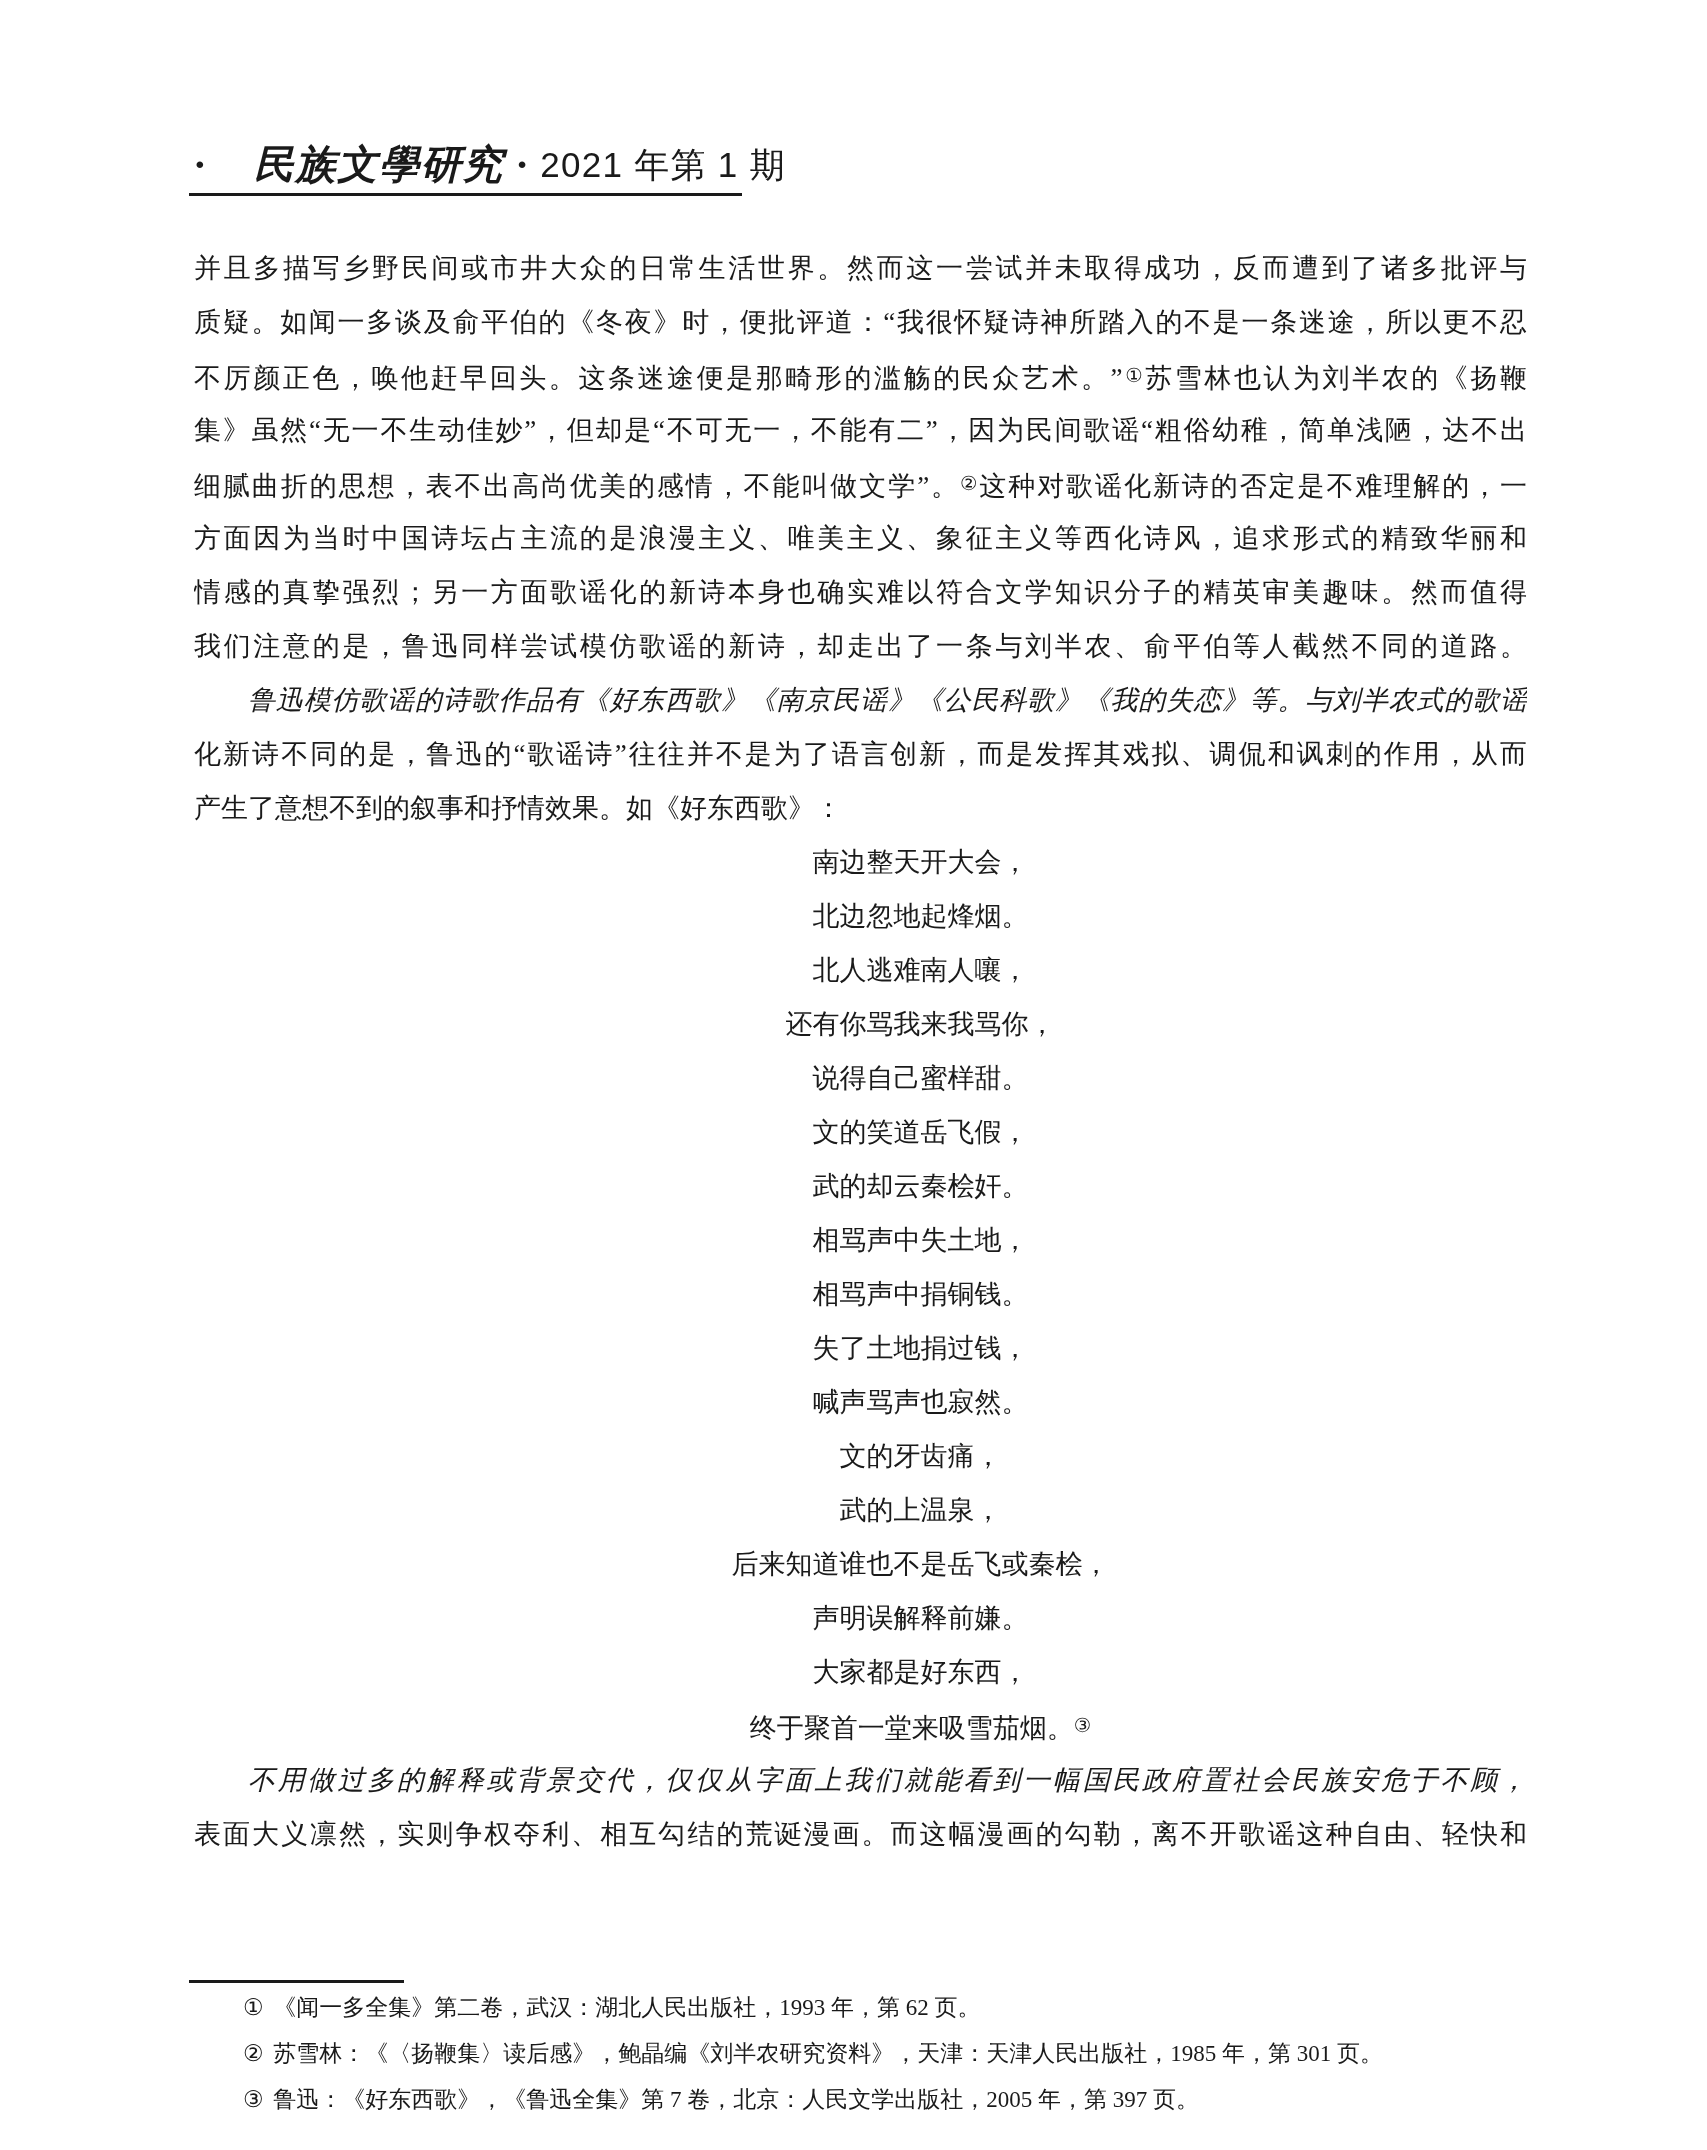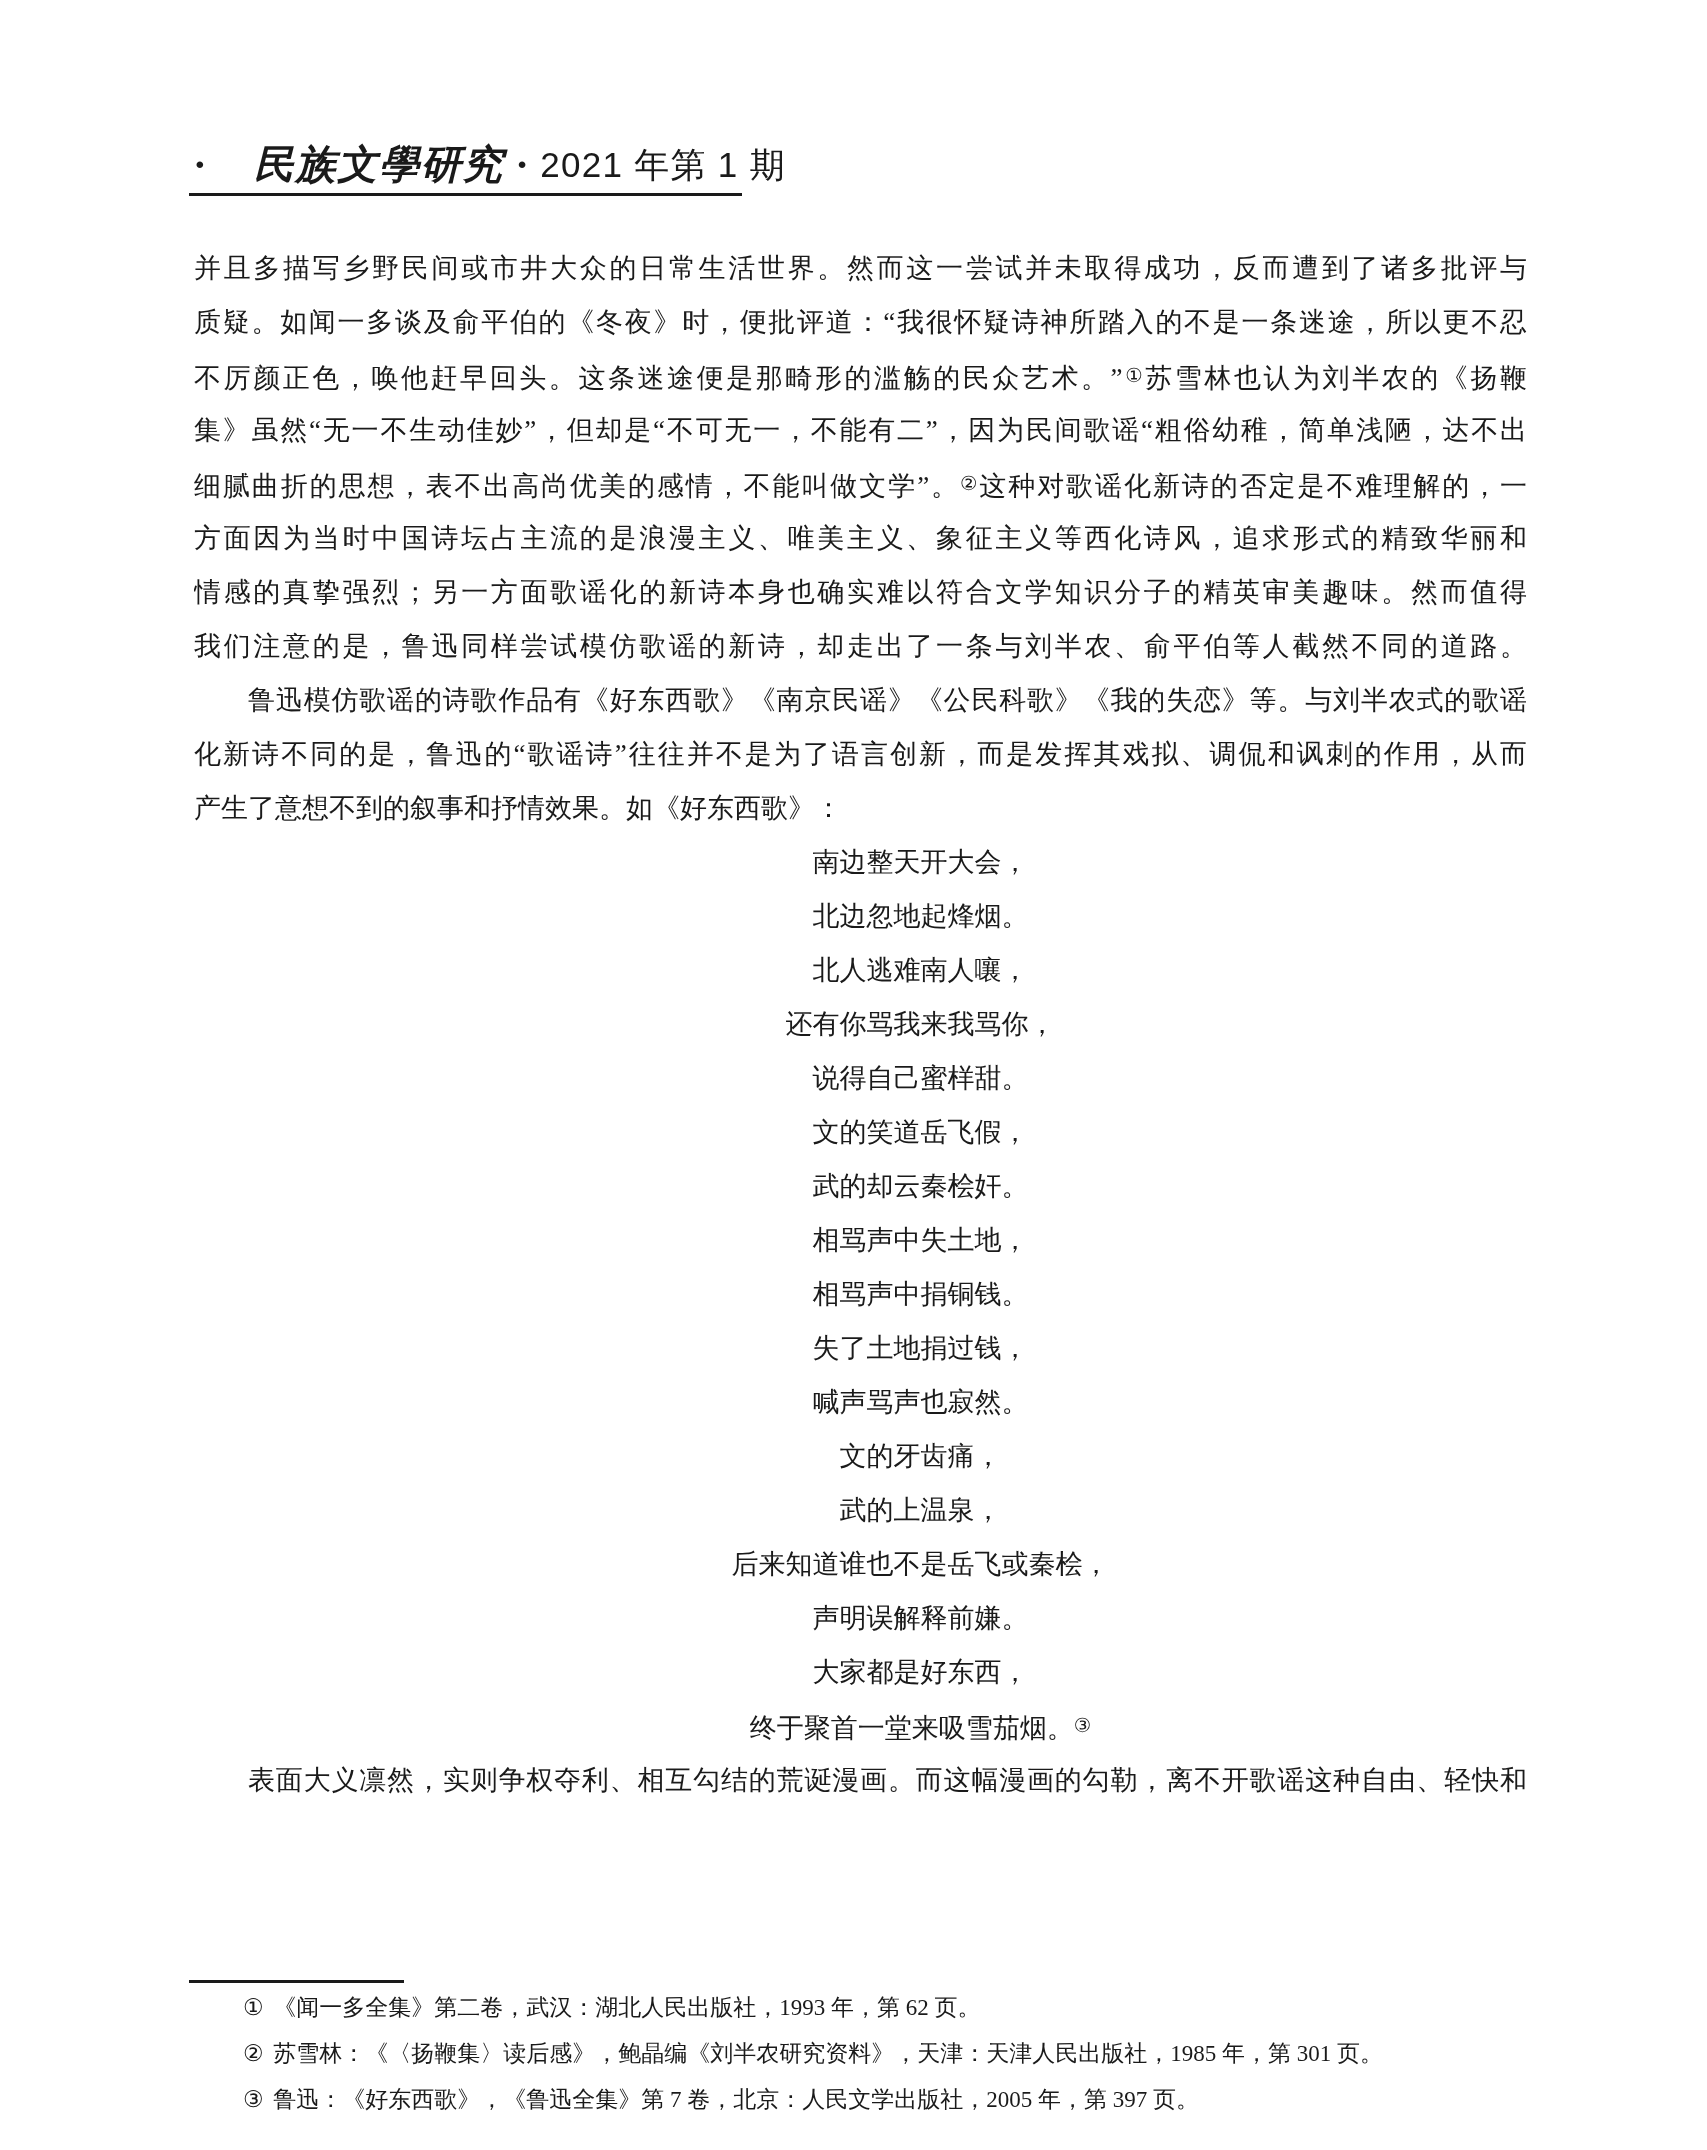--- a/index.html
+++ b/index.html
@@ -66,21 +66,21 @@
     line-height: 54px;
     white-space: nowrap;
     text-align: center;
   }
   .jline {
     text-align: justify;
     text-align-last: justify;
     white-space: normal;
     overflow: hidden;
   }
-  .para-indent-first > .jline:first-of-type { text-indent: 2em; }
+  .para-indent-first > .jline:first-of-type { text-indent: 2em; font-style: italic; }
   .para-openend > .jline:last-of-type { text-align-last: left; }
   .poem-block .pline { padding-left: 120px; }
   .fn-mark {
     font-size: 0.72em;
     vertical-align: 0.28em;
     letter-spacing: 0;
   }
 
   
   .footnote-rule {
@@ -183,20 +183,21 @@
 
         <div class="pline">声明误解释前嫌。</div>
 
         <div class="pline">大家都是好东西，</div>
 
         <div class="pline">终于聚首一堂来吸雪茄烟。<sup class="fn-mark">③</sup></div>
       </div>
 
     <div class="para para-indent-first">
 
+        <div class="jline">不用做过多的解释或背景交代，仅仅从字面上我们就能看到一幅国民政府置社会民族安危于不顾，</div>
 
         <div class="jline">表面大义凛然，实则争权夺利、相互勾结的荒诞漫画。而这幅漫画的勾勒，离不开歌谣这种自由、轻快和</div>
       </div>
 
   </div>
 
   <div class="footnote-rule"></div>
   <div class="footnotes">
 
       <div class="footnote-line">

